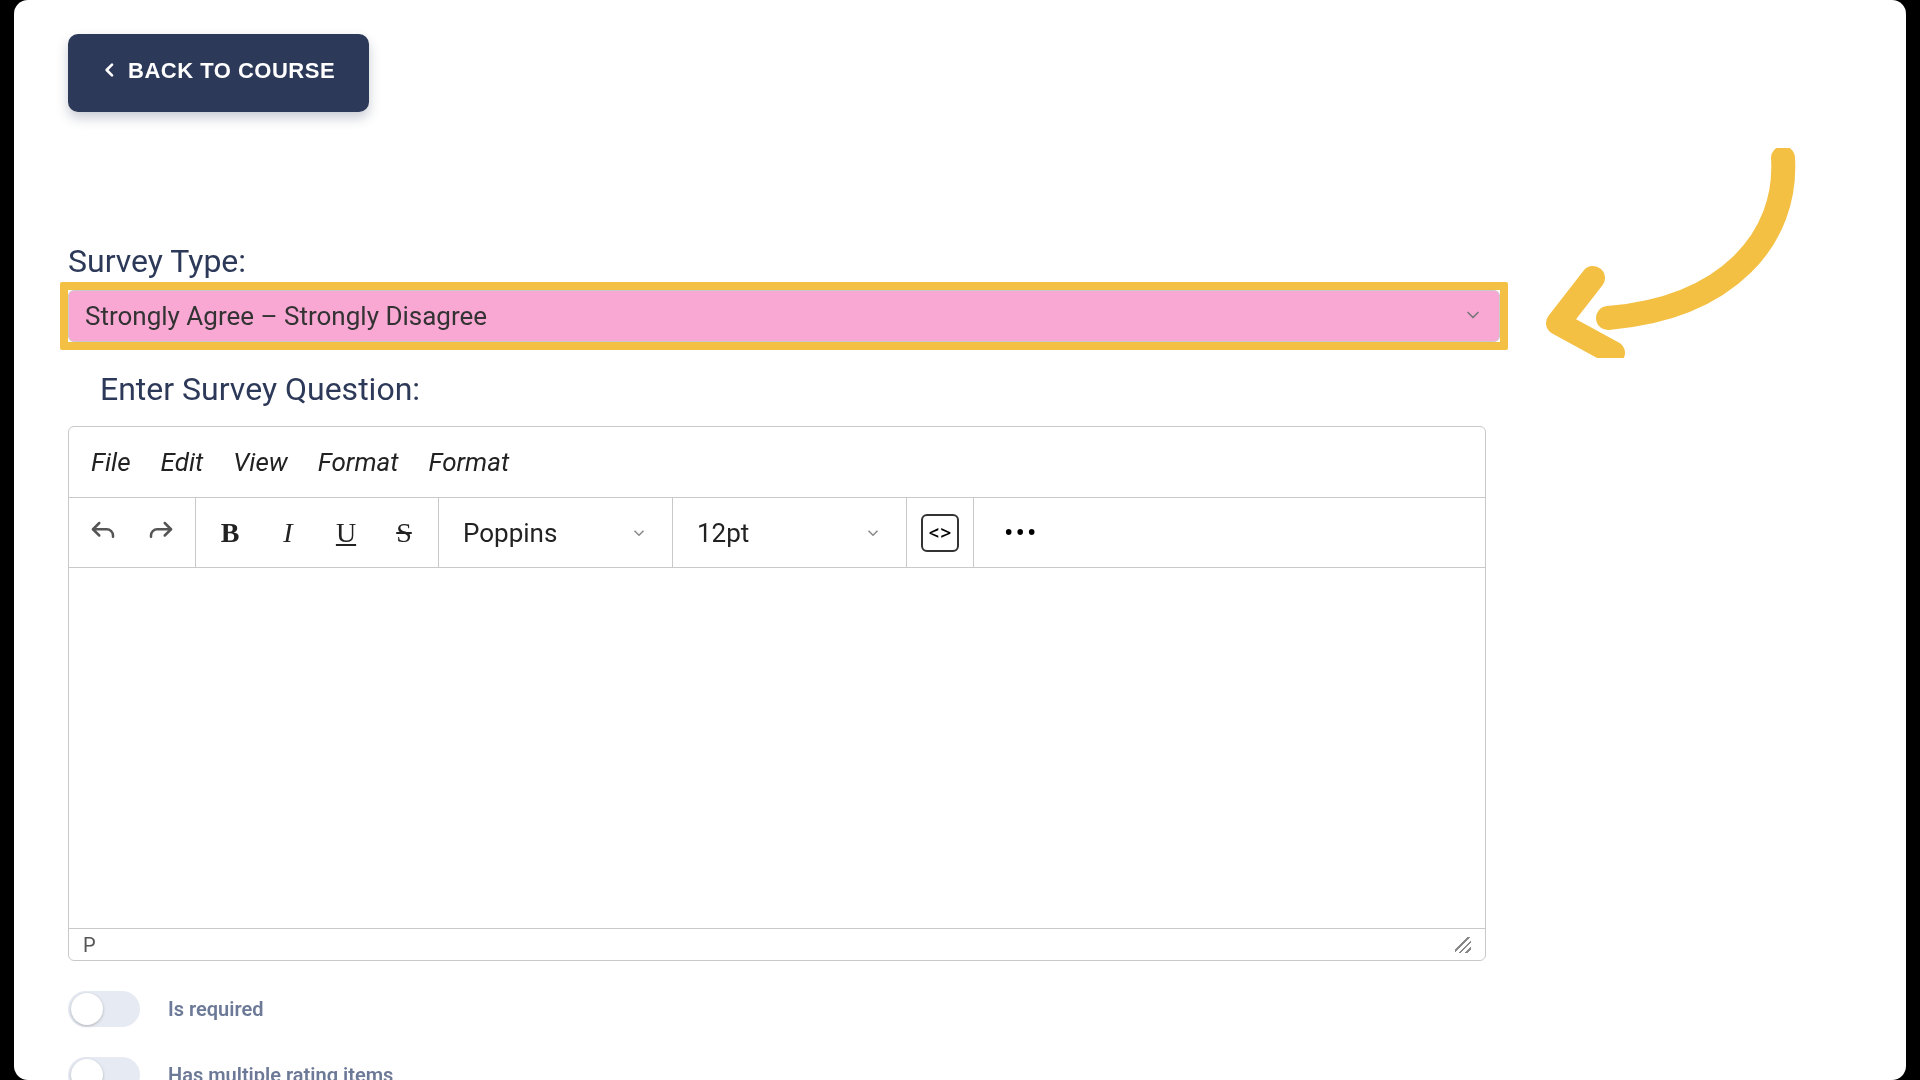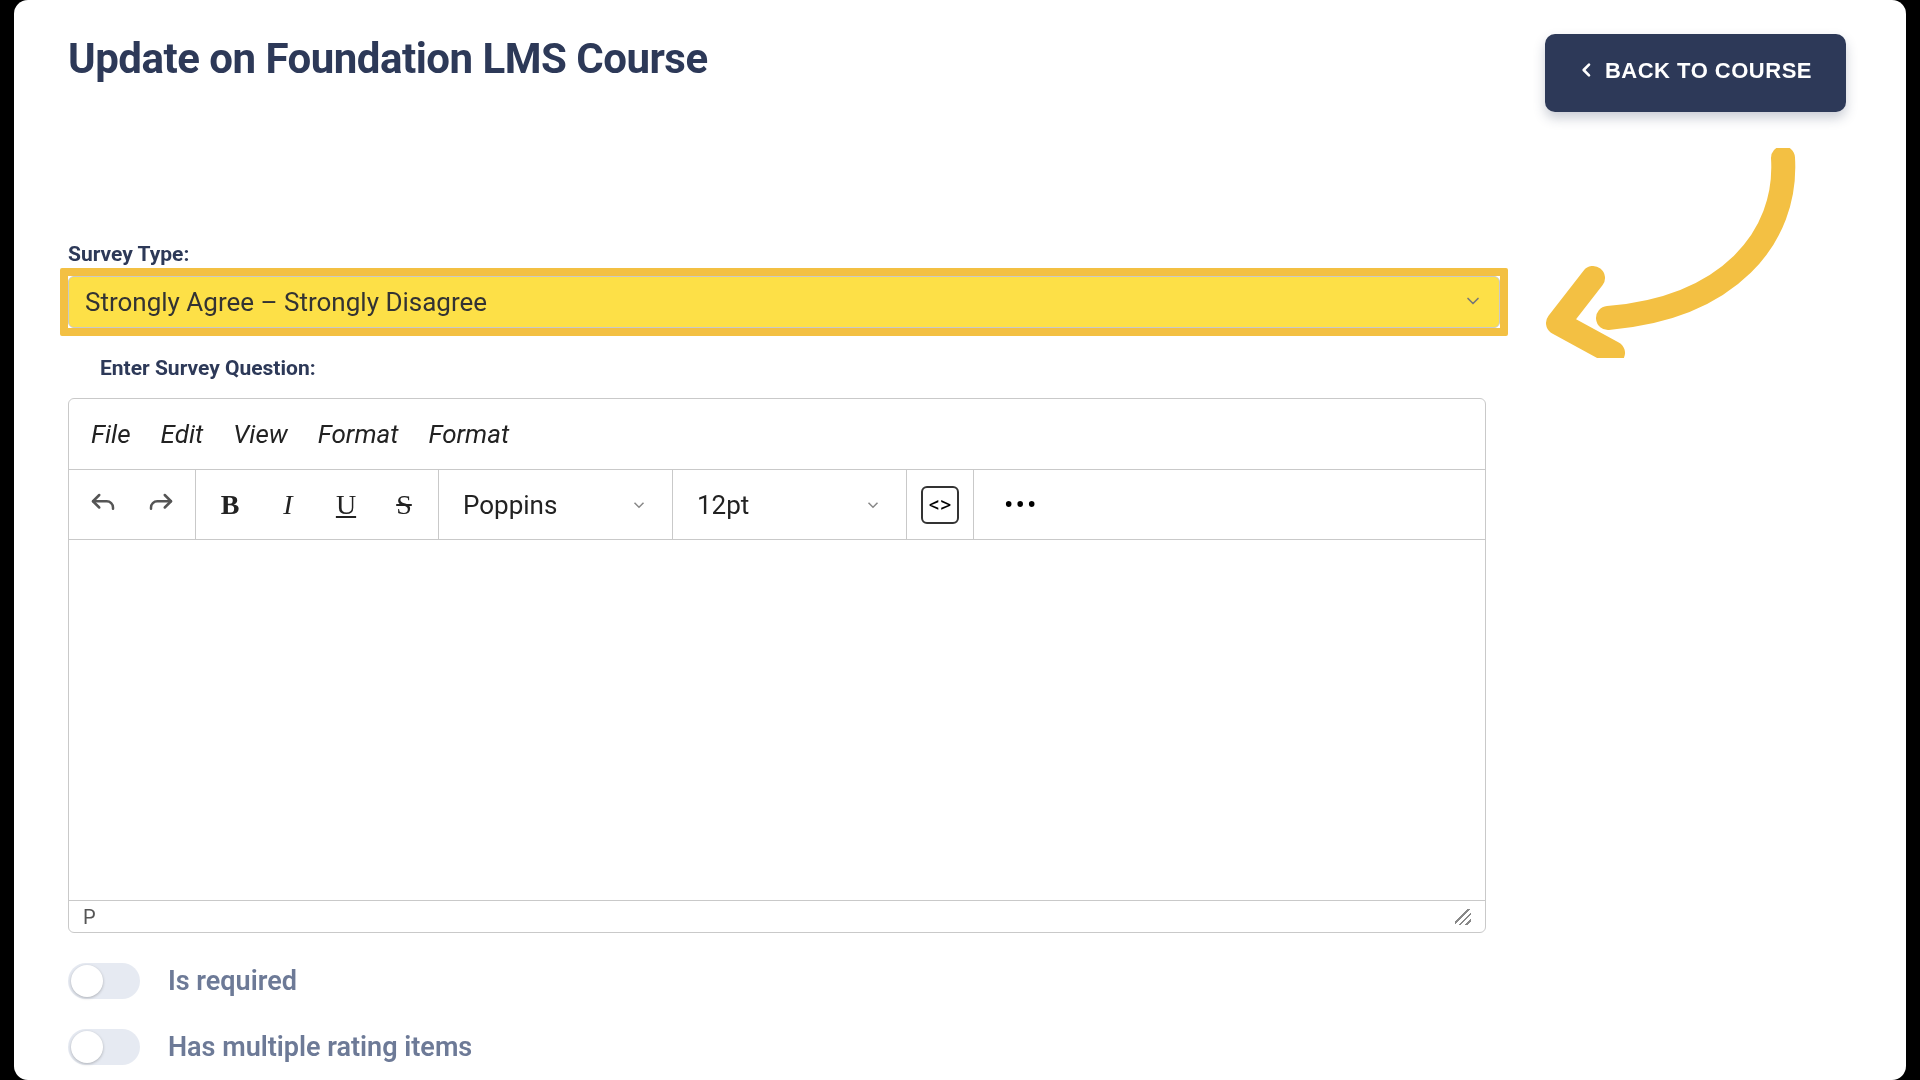--- a/index.html
+++ b/index.html
@@ -47,22 +47,22 @@
     box-shadow: 0 6px 12px rgba(45,57,88,0.25);
   }
   .back-btn svg { width: 16px; height: 24px; }
 
   .form-area {
     padding: 130px 54px 0 54px;
     position: relative;
   }
 
   .label {
-    font-size: 21px;
-    font-weight: 700;
+    font-size: 32px;
+    font-weight: 400;
     color: #2d3958;
     margin-bottom: 10px;
   }
 
   .select-wrap {
     position: relative;
     width: 1432px;
   }
   .select-highlight {
     position: absolute;
@@ -72,21 +72,21 @@
     bottom: -8px;
     border: 8px solid #f3c043;
     border-radius: 2px;
     pointer-events: none;
   }
   .select {
     width: 100%;
     height: 52px;
     border: 1px solid #c9c9c9;
     border-radius: 6px;
-    background: #fde047;
+    background: #f9a8d4;
     display: flex;
     align-items: center;
     justify-content: space-between;
     padding: 0 16px;
     font-size: 26px;
     color: #333;
     cursor: pointer;
   }
   .select svg { width: 20px; height: 20px; stroke: #777; }
 
@@ -195,41 +195,40 @@
   .toggle::after {
     content: "";
     position: absolute;
     left: 3px; top: 2px;
     width: 32px; height: 32px;
     background: #fff;
     border-radius: 50%;
     box-shadow: 0 1px 3px rgba(0,0,0,0.25);
   }
   .toggle-label {
-    font-size: 27px;
+    font-size: 20px;
     font-weight: 600;
     color: #6d7a97;
   }
 
   .arrow-annot {
     position: absolute;
     right: 108px;
     top: 148px;
     width: 260px;
     height: 210px;
     pointer-events: none;
   }
 </style>
 </head>
 <body>
 
 <div class="page">
 
   <div class="header">
-    <h1 class="page-title">Update on Foundation LMS Course</h1>
     <button class="back-btn">
       <span>
         <svg viewBox="0 0 24 24" fill="none" stroke="#fff" stroke-width="4" stroke-linecap="round" stroke-linejoin="round">
             <polyline points="15 4 7 12 15 20"></polyline>
           </svg>
       </span>
       <span>BACK TO COURSE</span>
     </button>
   </div>
 

